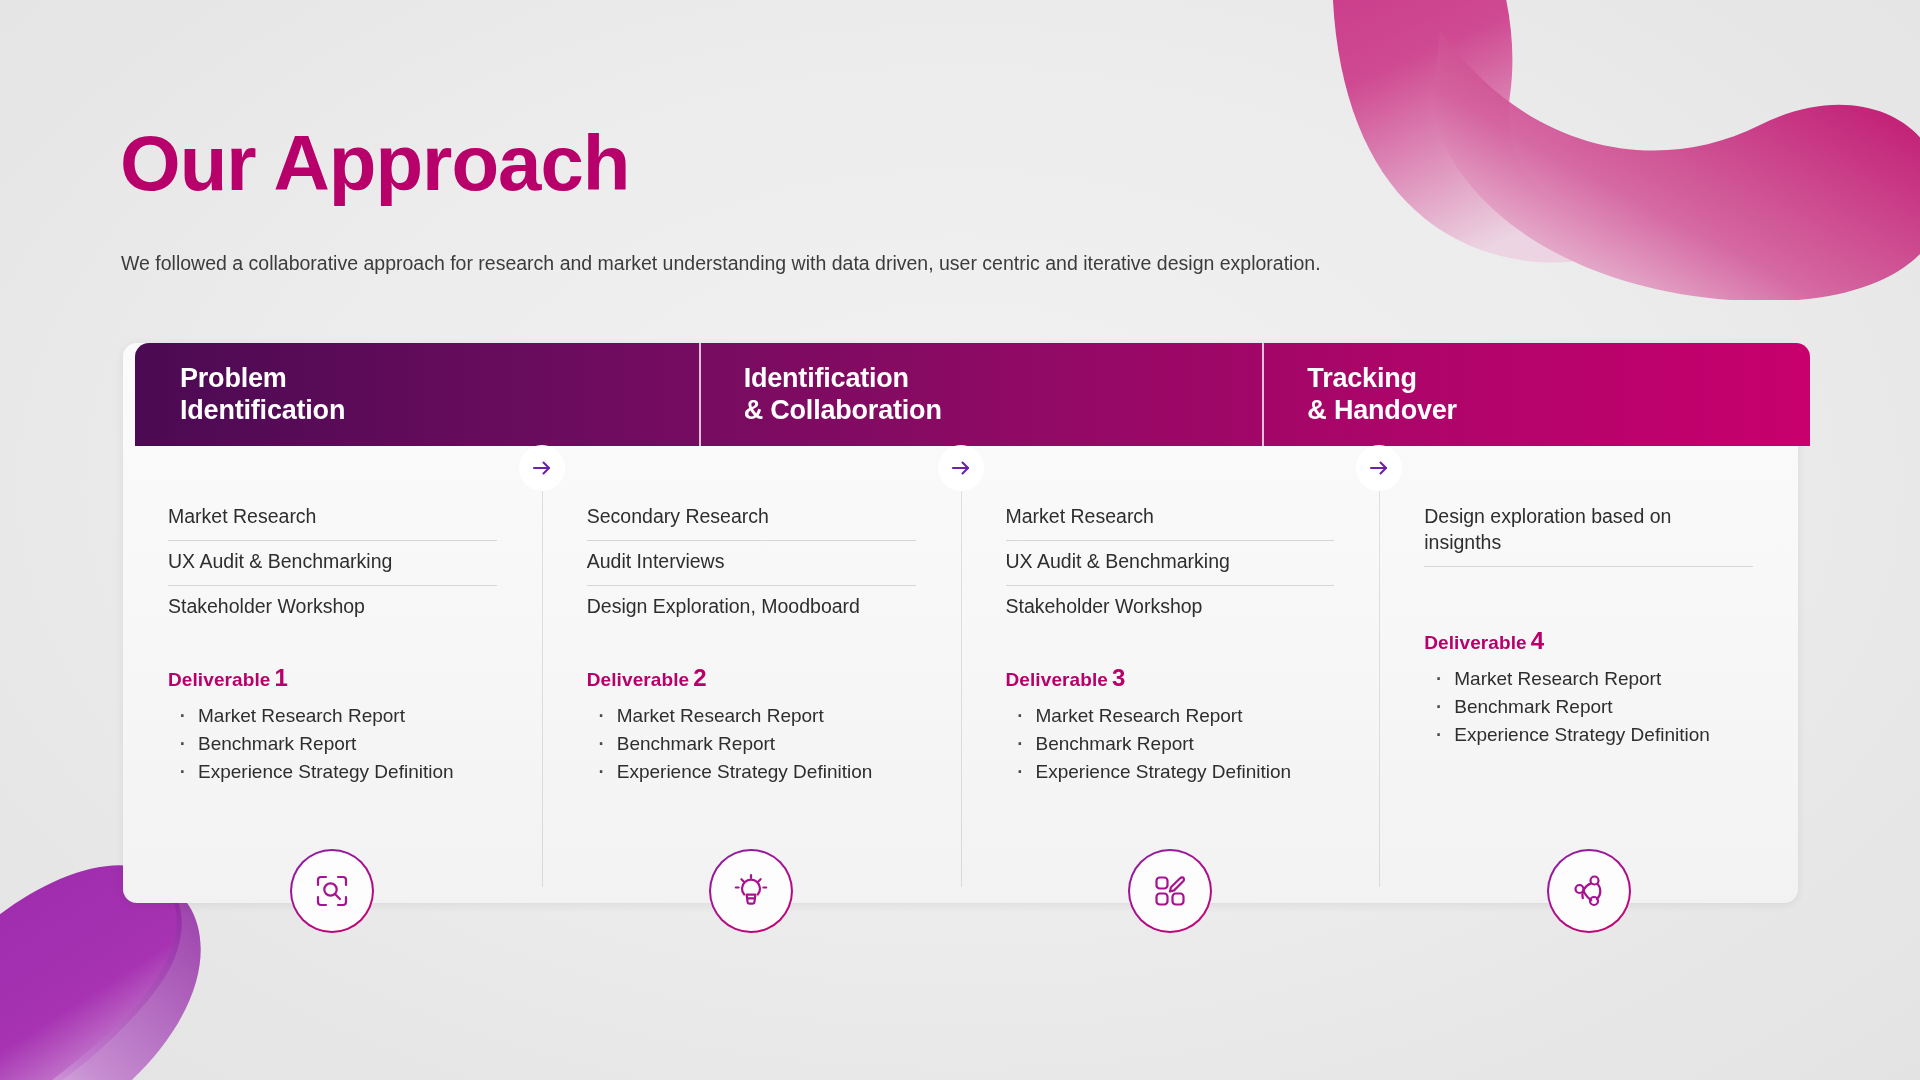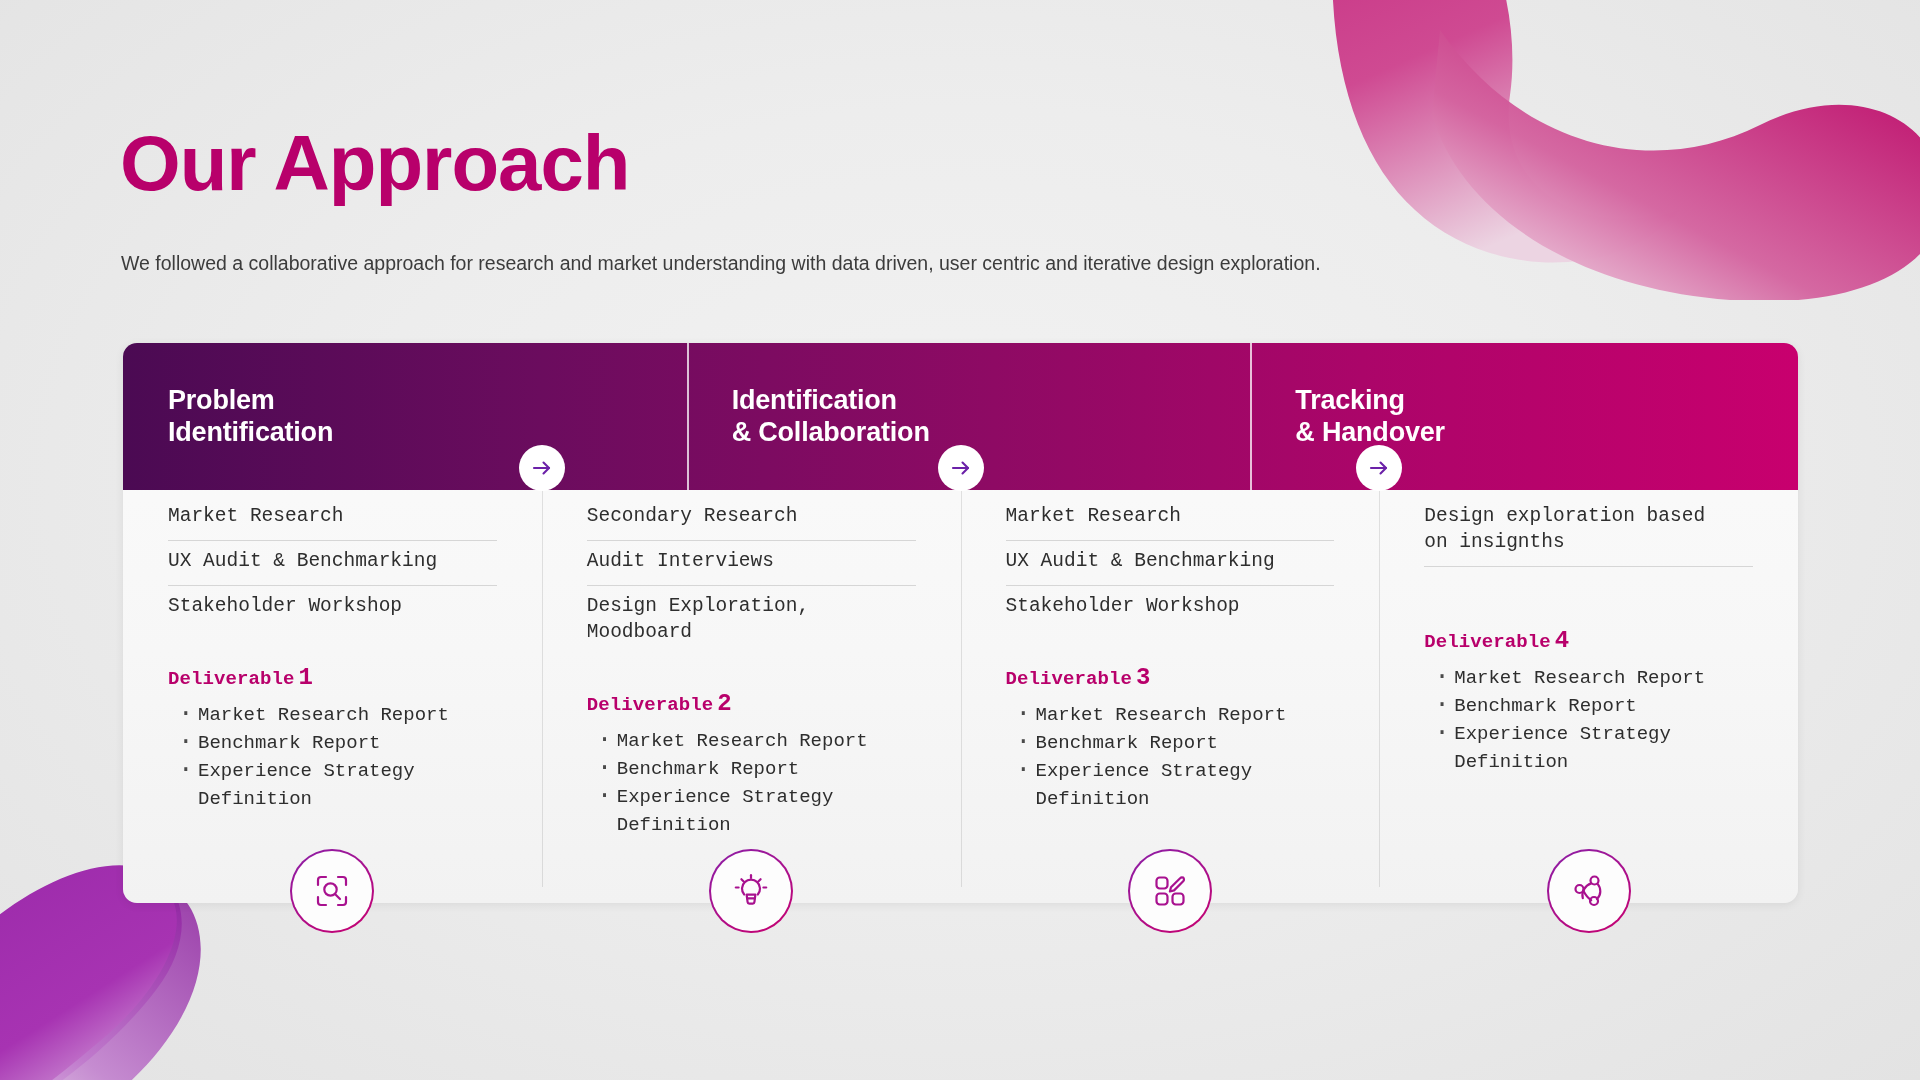--- a/index.html
+++ b/index.html
@@ -30,21 +30,21 @@
   
   .board {
     position:absolute; left:123px; top:343px;
     width:1675px; height:560px;
     border-radius:14px;
     background: linear-gradient(180deg,#fbfbfb 0%, #f7f7f7 55%, #f2f2f2 100%);
     box-shadow: 0 2px 10px rgba(0,0,0,.07);
   }
 
   .head-row {
-    position:absolute; left:0; top:0; width:100%; height:147px;
+    position:absolute; left:12px; top:0; width:100%; height:103px;
     border-radius:14px 14px 0 0;
     background: linear-gradient(90deg, #4b0a53 0%, #6b0c5e 25%, #8e0a64 52%, #ab0569 74%, #c8006e 100%);
     display:flex;
     gap:16px;
   }
   .head-cell {
     position:relative; flex:1 1 0;
     display:flex; align-items:center;
     padding-left:45px;
   }
@@ -61,21 +61,21 @@
   .arrow-badge {
     position:absolute; top:125px; width:46px; height:46px;
     margin-top:-23px; margin-left:-23px;
     border-radius:50%; background:#fff;
     display:flex; align-items:center; justify-content:center;
     z-index:5;
   }
   .arrow-badge svg { display:block; }
 
   
-  .body-row { position:absolute; left:0; top:125px; width:100%; bottom:0; display:flex;font-family:Liberation Mono, monospace; }
+  .body-row { position:absolute; left:0; top:125px; width:100%; bottom:0; display:flex; }
   .body-cell { position:relative; flex:1 1 0; padding:28px 45px 0 45px; }
   .body-cell:not(:first-child)::before{
     content:""; position:absolute; left:0; top:0; bottom:16px; width:1px;
     background: rgba(0,0,0,.10);
   }
 
   .task {
     font-size:19.5px; color:#2e2e2e; line-height:26px;
     padding:7px 0 11px 0;
     border-bottom:1px solid #d6d6d6;

